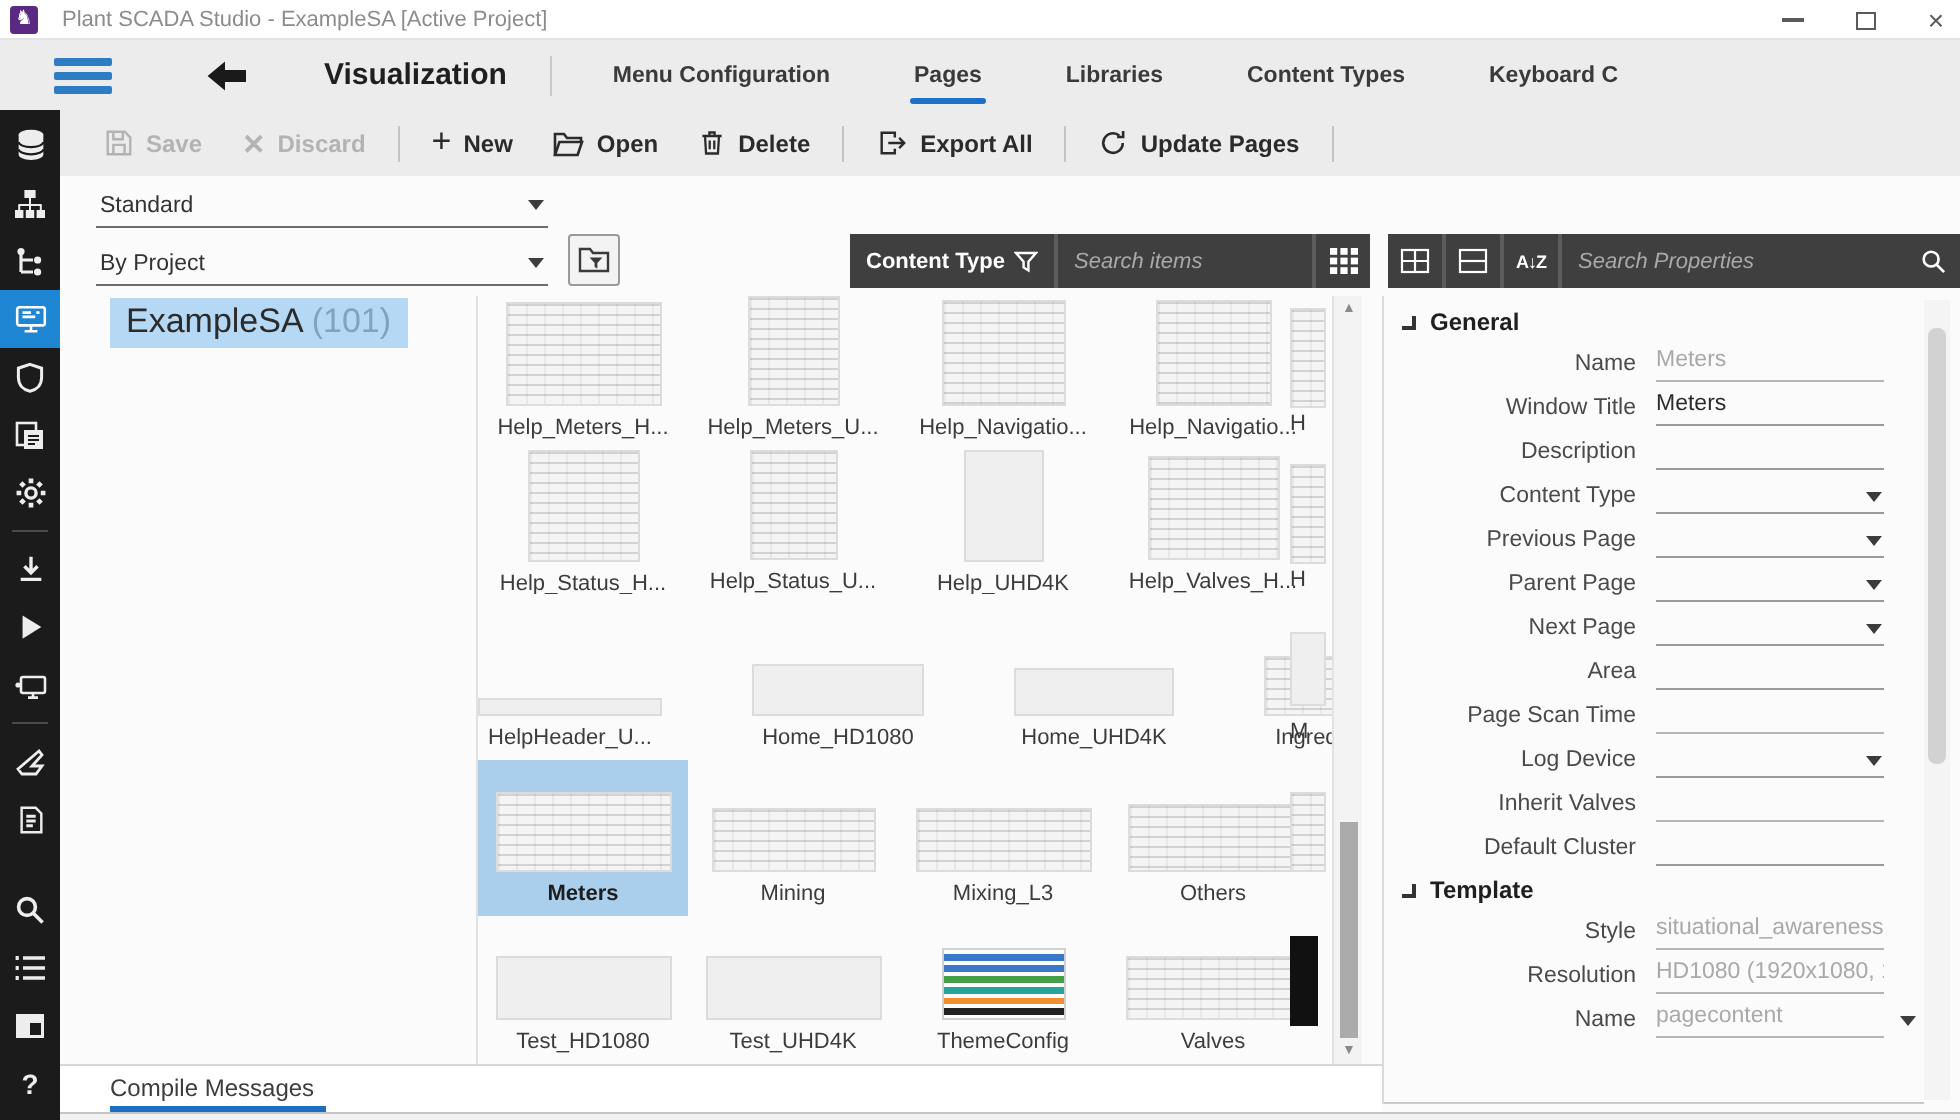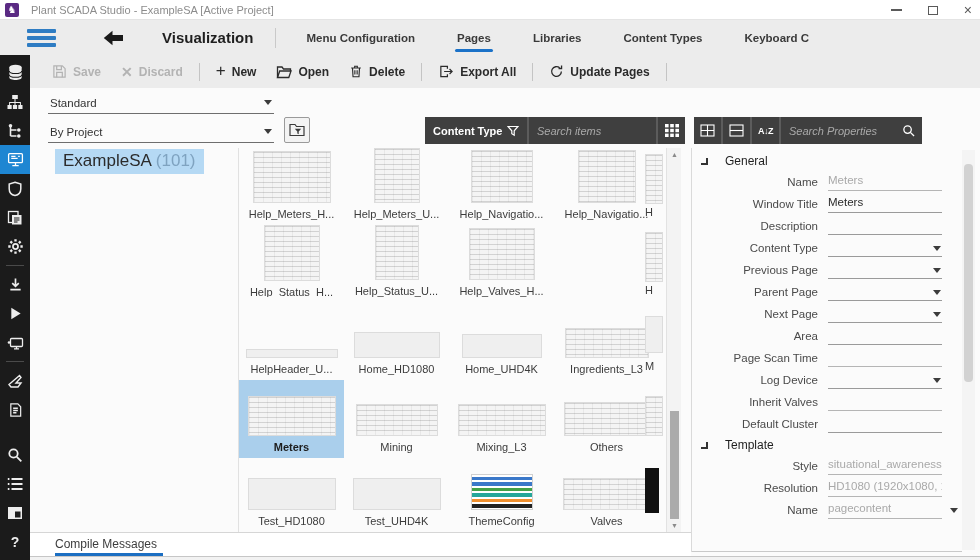--- a/index.html
+++ b/index.html
@@ -128,22 +128,22 @@
   .grid-scroll { position:absolute; left:666px; top:148px; width:15px; height:384px;
     background:#f3f3f3; border-left:1px solid #e2e2e2; }
   .gs-arrow { position:absolute; left:0; width:15px; text-align:center;
     font-size:7px; color:#8a8a8a; cursor:pointer; }
   .gs-thumb { position:absolute; left:3px; width:9px; background:#ababab; cursor:pointer; }
 
   
   .props-divider { position:absolute; left:691px; top:148px; width:1px; height:404px; background:#dadada; }
   .props { position:absolute; left:692px; top:148px; width:270px; height:404px;
     background:#fbfbfb; border-bottom:1px solid #c9c9c9; padding-top:3px; }
-  .sec-head { height:20px; display:flex; align-items:center; gap:17px;
-    padding-left:9px; font-size:12px; font-weight:400; color:#1f1f1f; cursor:pointer; }
+  .sec-head { height:20px; display:flex; align-items:center; gap:7px;
+    padding-left:9px; font-size:12px; font-weight:700; color:#1f1f1f; cursor:pointer; }
   .expander { width:7px; height:7px; border-right:2px solid #333; border-bottom:2px solid #333; }
   .prop-row { height:22px; display:flex; align-items:center; }
   .prop-label { flex:0 0 136px; text-align:right; padding-right:10px;
     font-size:11.5px; color:#4a4a4a; white-space:nowrap; }
   .prop-field { flex:1; margin-right:20px; border-bottom:1px solid #9a9a9a;
     height:17px; position:relative; font-size:11.5px; color:#2b2b2b;
     white-space:nowrap; overflow:hidden; cursor:text; }
   .prop-field.muted { color:#a9a9a9; border-bottom-color:#b5b5b5; }
   .prop-field .caret { position:absolute; right:1px; top:6px; }
   .props-scroll { position:absolute; left:962px; top:150px; width:13px; height:400px;
@@ -388,21 +388,21 @@
       <rect x="0" y="4.8" width="3.6" height="3.4"></rect>
         <rect x="5.2" y="4.8" width="3.6" height="3.4"></rect>
         <rect x="10.4" y="4.8" width="3.6" height="3.4"></rect>
       <rect x="0" y="9.6" width="3.6" height="3.4"></rect>
         <rect x="5.2" y="9.6" width="3.6" height="3.4"></rect>
         <rect x="10.4" y="9.6" width="3.6" height="3.4"></rect>
     </svg>
   </div>
 </div>
 
-<div class="dark-bar" style="left:694px; width:228px;">
+<div class="dark-bar" style="left:694px; width:286px;">
   <div class="dk sq-btn">
     <svg width="15" height="13" viewBox="0 0 15 13" fill="none" stroke="#ffffff" stroke-width="1.1">
       <rect x="1" y="1" width="13" height="11"></rect>
         <path d="M7.5 1v11M1 6.5h13"></path>
     </svg>
   </div>
   <div class="dk-gap"></div>
   <div class="dk sq-btn">
     <svg width="15" height="13" viewBox="0 0 15 13" fill="none" stroke="#ffffff" stroke-width="1.1">
       <rect x="1" y="1" width="13" height="11"></rect>
@@ -452,26 +452,30 @@
   <div class="grow" style="height:77px;">
     <div class="cell">
       <div class="thumb sk t-r2c1"></div>
       <div class="cell-label">Help_Status_H...</div>
     </div>
     <div class="cell">
       <div class="thumb sk t-r2c2"></div>
       <div class="cell-label">Help_Status_U...</div>
     </div>
     <div class="cell">
+      <div class="thumb t-r2c3"></div>
+      <div class="cell-label">Help_UHD4K</div>
+    </div>
+    <div class="cell">
       <div class="thumb sk t-r2c4"></div>
       <div class="cell-label">Help_Valves_H...</div>
     </div>
   </div>
 
-  <div class="grow" style="height:78px;">
+  <div class="grow" style="height:78px;gap:45px;">
     <div class="cell">
       <div class="thumb t-r3c1"></div>
       <div class="cell-label">HelpHeader_U...</div>
     </div>
     <div class="cell">
       <div class="thumb t-r3c2"></div>
       <div class="cell-label">Home_HD1080</div>
     </div>
     <div class="cell">
       <div class="thumb t-r3c3"></div>

